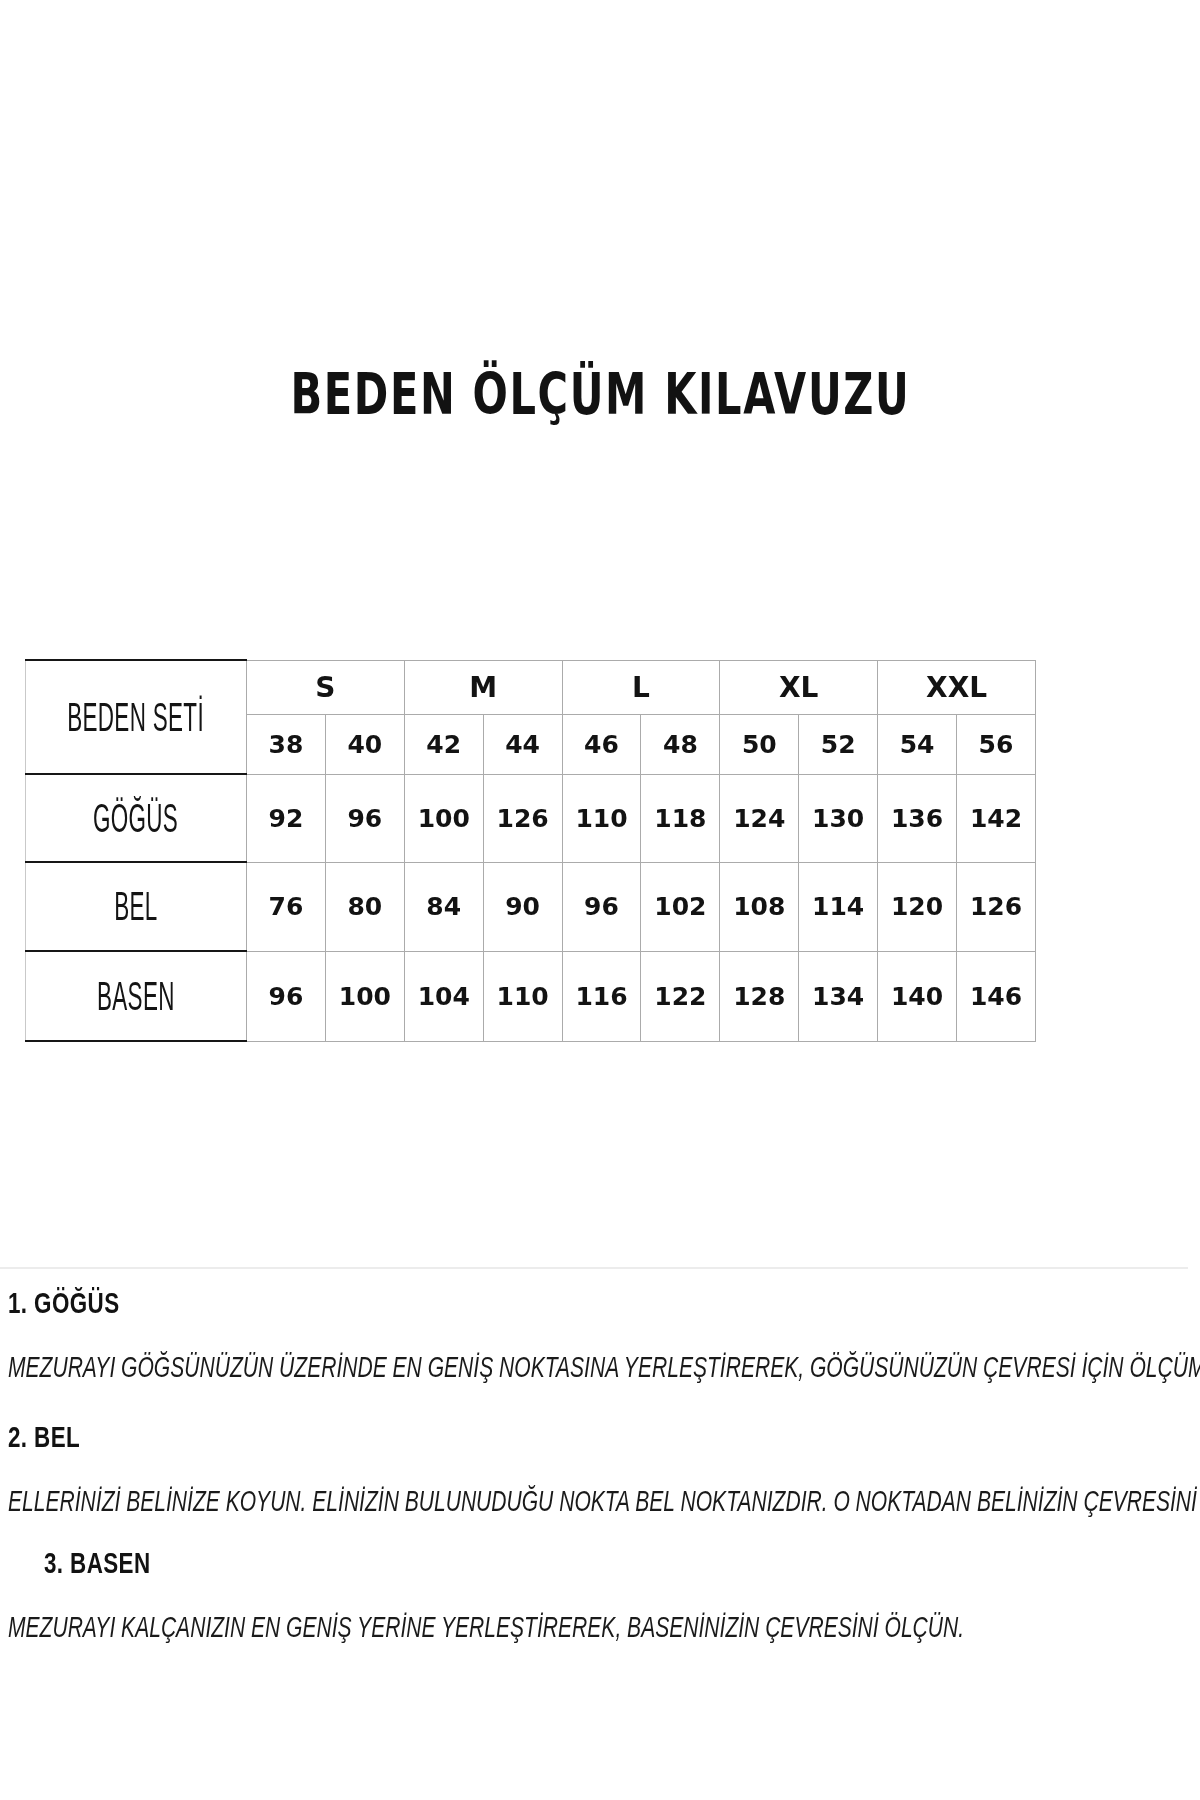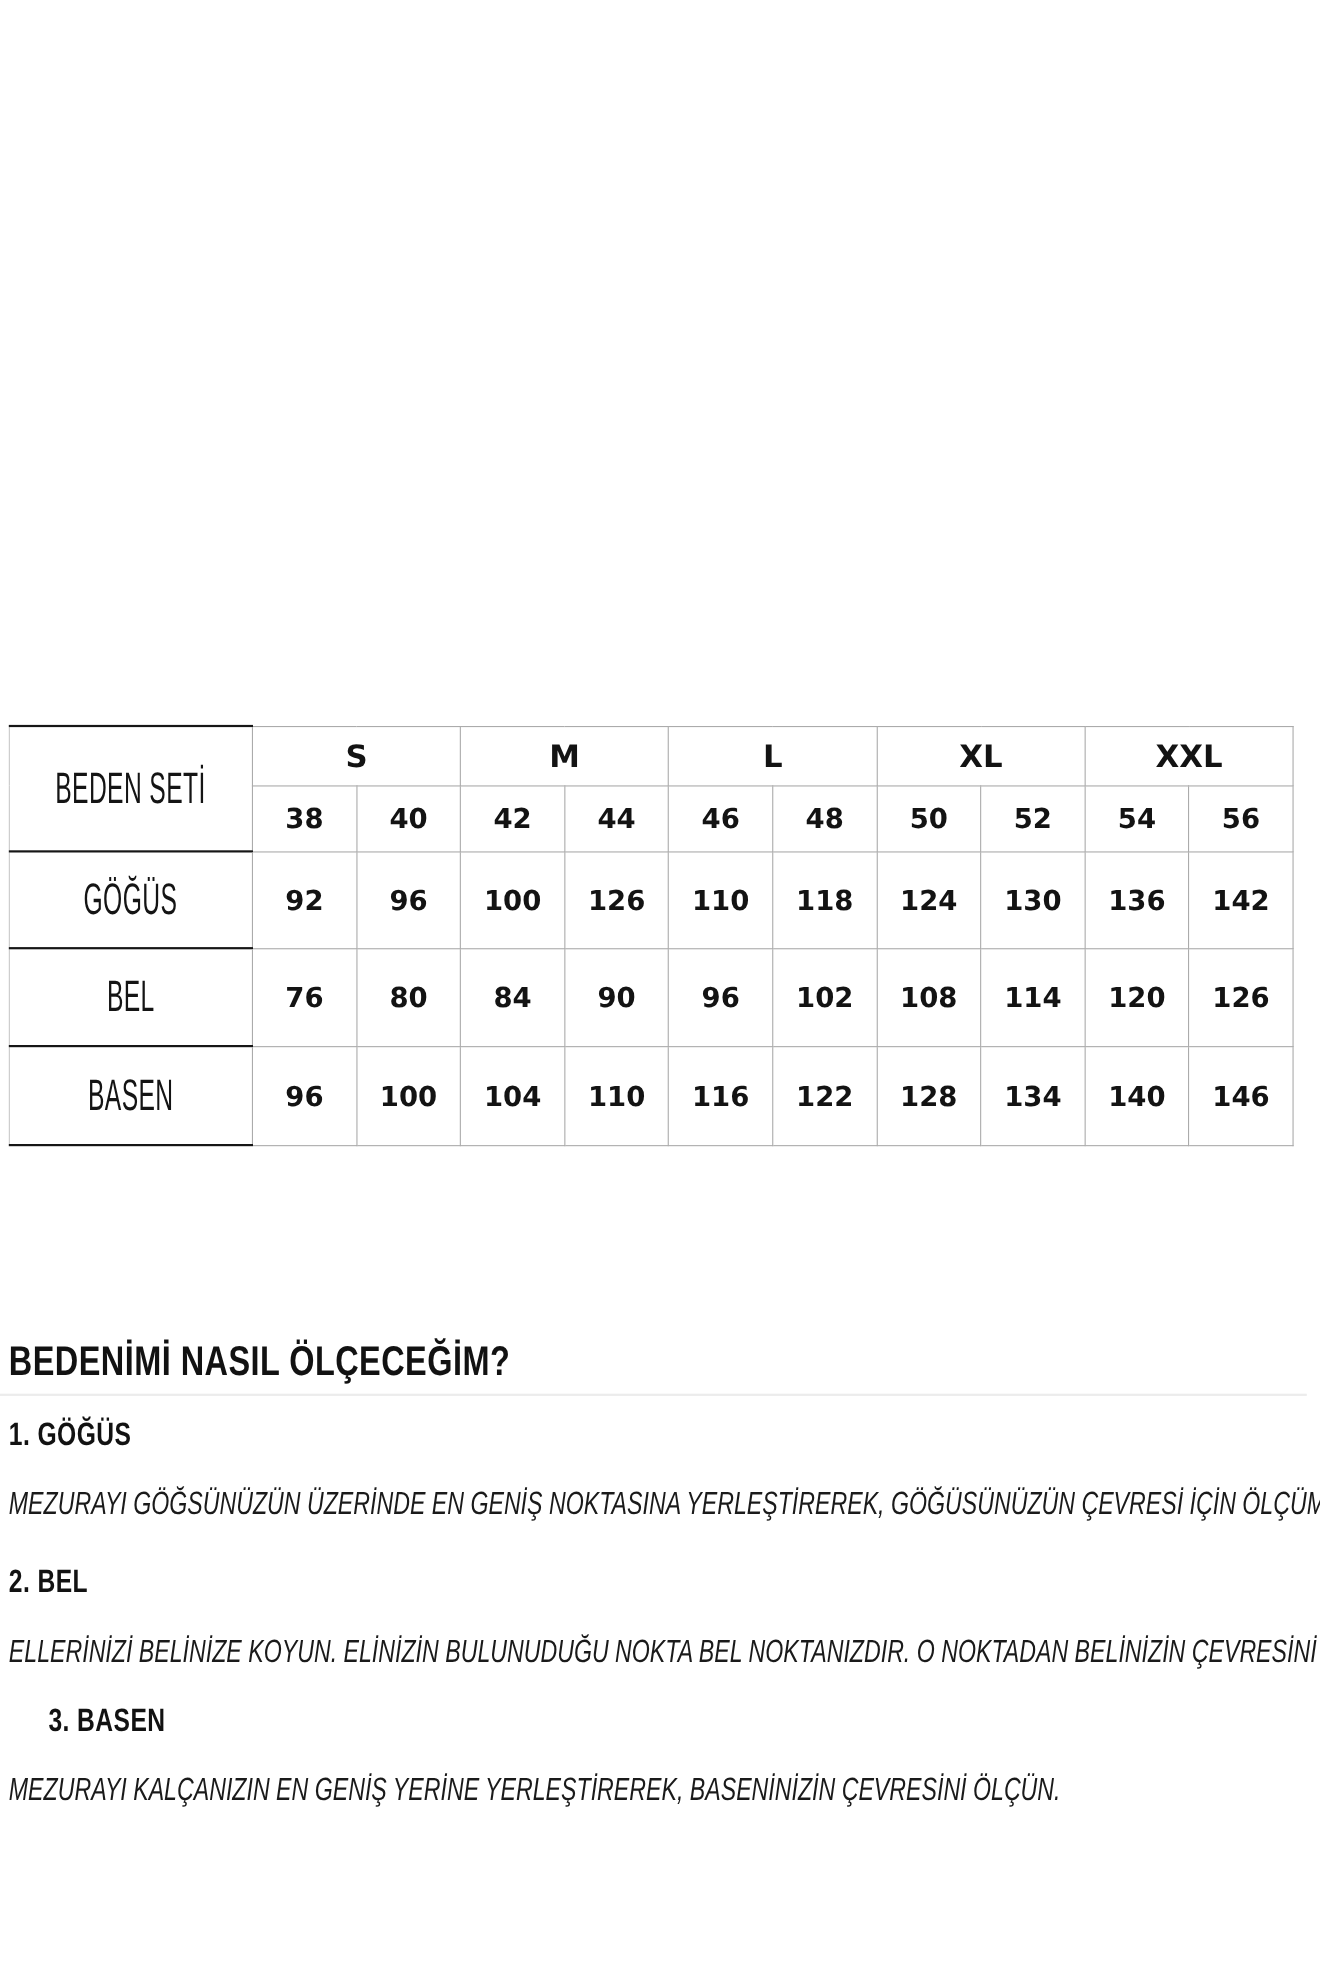--- a/index.html
+++ b/index.html
@@ -15,21 +15,21 @@
     white-space:nowrap;color:#121212;
   }
   .guide-heading{position:absolute;top:586px;left:10px;}
   .t-h2{
     display:inline-block;font-family:"DejaVu Sans",sans-serif;font-weight:700;
     font-size:38px;letter-spacing:1px;transform:scale(0.80,1.10);transform-origin:left center;
     white-space:nowrap;color:#121212;
   }
   
   .size-table{
-    position:absolute;left:8px;top:659px;width:1168px;
+    position:absolute;left:25px;top:659px;width:1011px;
     border-collapse:collapse;table-layout:fixed;
   }
   .size-table td{border:1px solid #ababab;padding:0;text-align:center;vertical-align:middle;}
   .size-table td.corner,.size-table td.label{
     border-top:2px solid #161616;border-bottom:2px solid #161616;
     border-left:1px solid #c9c9c9;border-right:1px solid #ababab;
   }
   tr.r-group{height:54px;}
   tr.r-sizes{height:60px;}
   tr.r-d1{height:88px;}
@@ -71,20 +71,23 @@
   }
   .pos-s1t{top:1288px;} .pos-s1b{top:1352px;}
   .pos-s2t{top:1422px;} .pos-s2b{top:1486px;}
   .pos-s3t{top:1548px;margin-left:36px;} .pos-s3b{top:1612px;}
 </style>
 </head>
 <body>
 
 <div class="canvas">
 
+  <div class="title-wrap">
+    <span class="t-title">BEDEN ÖLÇÜM KILAVUZU</span>
+  </div>
 
 
   <table class="size-table">
     <colgroup>
       <col style="width:221px">
       <col span="10">
     </colgroup>
     <tbody>
       <tr class="r-group">
         <td class="corner" rowspan="2">
@@ -150,23 +153,20 @@
         <td class="num">122</td>
         <td class="num">128</td>
         <td class="num">134</td>
         <td class="num">140</td>
         <td class="num">146</td>
       </tr>
     </tbody>
   </table>
 
 
-  <div class="howto-heading">
-    <span class="t-h3">BEDENİMİ NASIL ÖLÇECEĞİM?</span>
-  </div>
   <div class="divider"></div>
 
   <div class="step-title pos-s1t">
     <span class="t-step">1. GÖĞÜS</span>
   </div>
   <div class="step-text pos-s1b">
     <span class="t-body">MEZURAYI GÖĞSÜNÜZÜN ÜZERİNDE EN GENİŞ NOKTASINA YERLEŞTİREREK, GÖĞÜSÜNÜZÜN ÇEVRESİ İÇİN ÖLÇÜM YAPIN.</span>
   </div>
 
   <div class="step-title pos-s2t">

